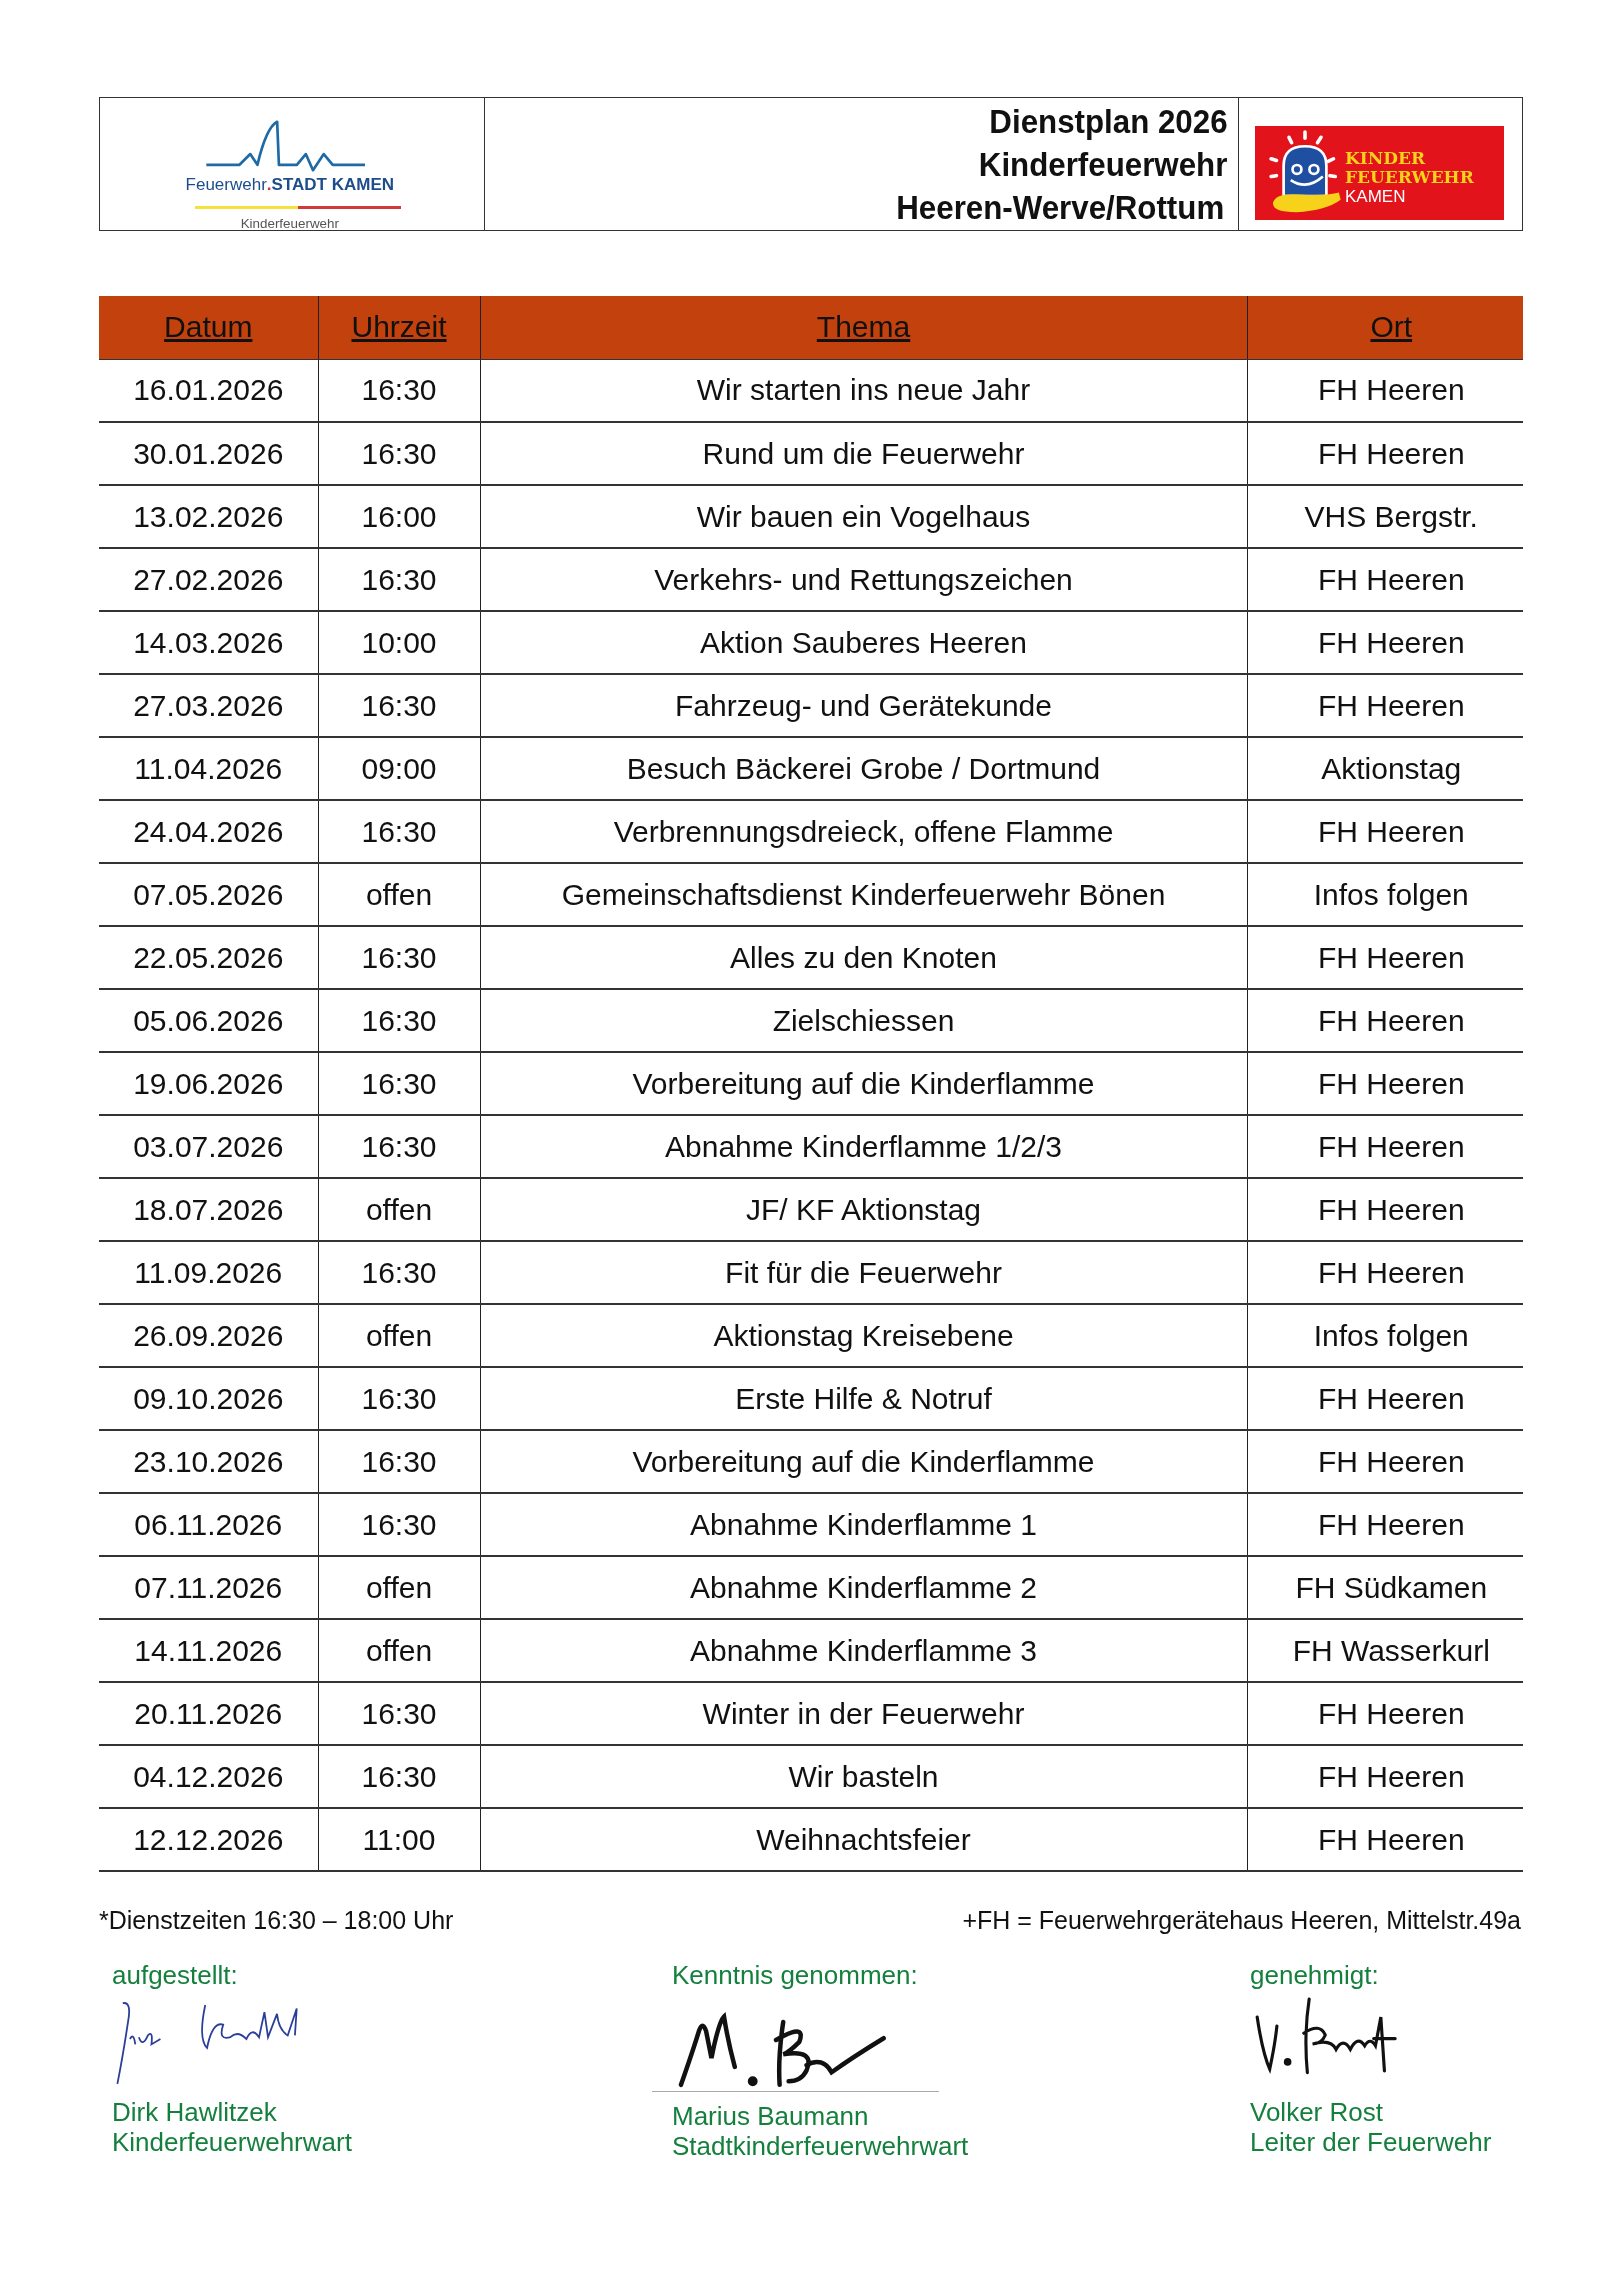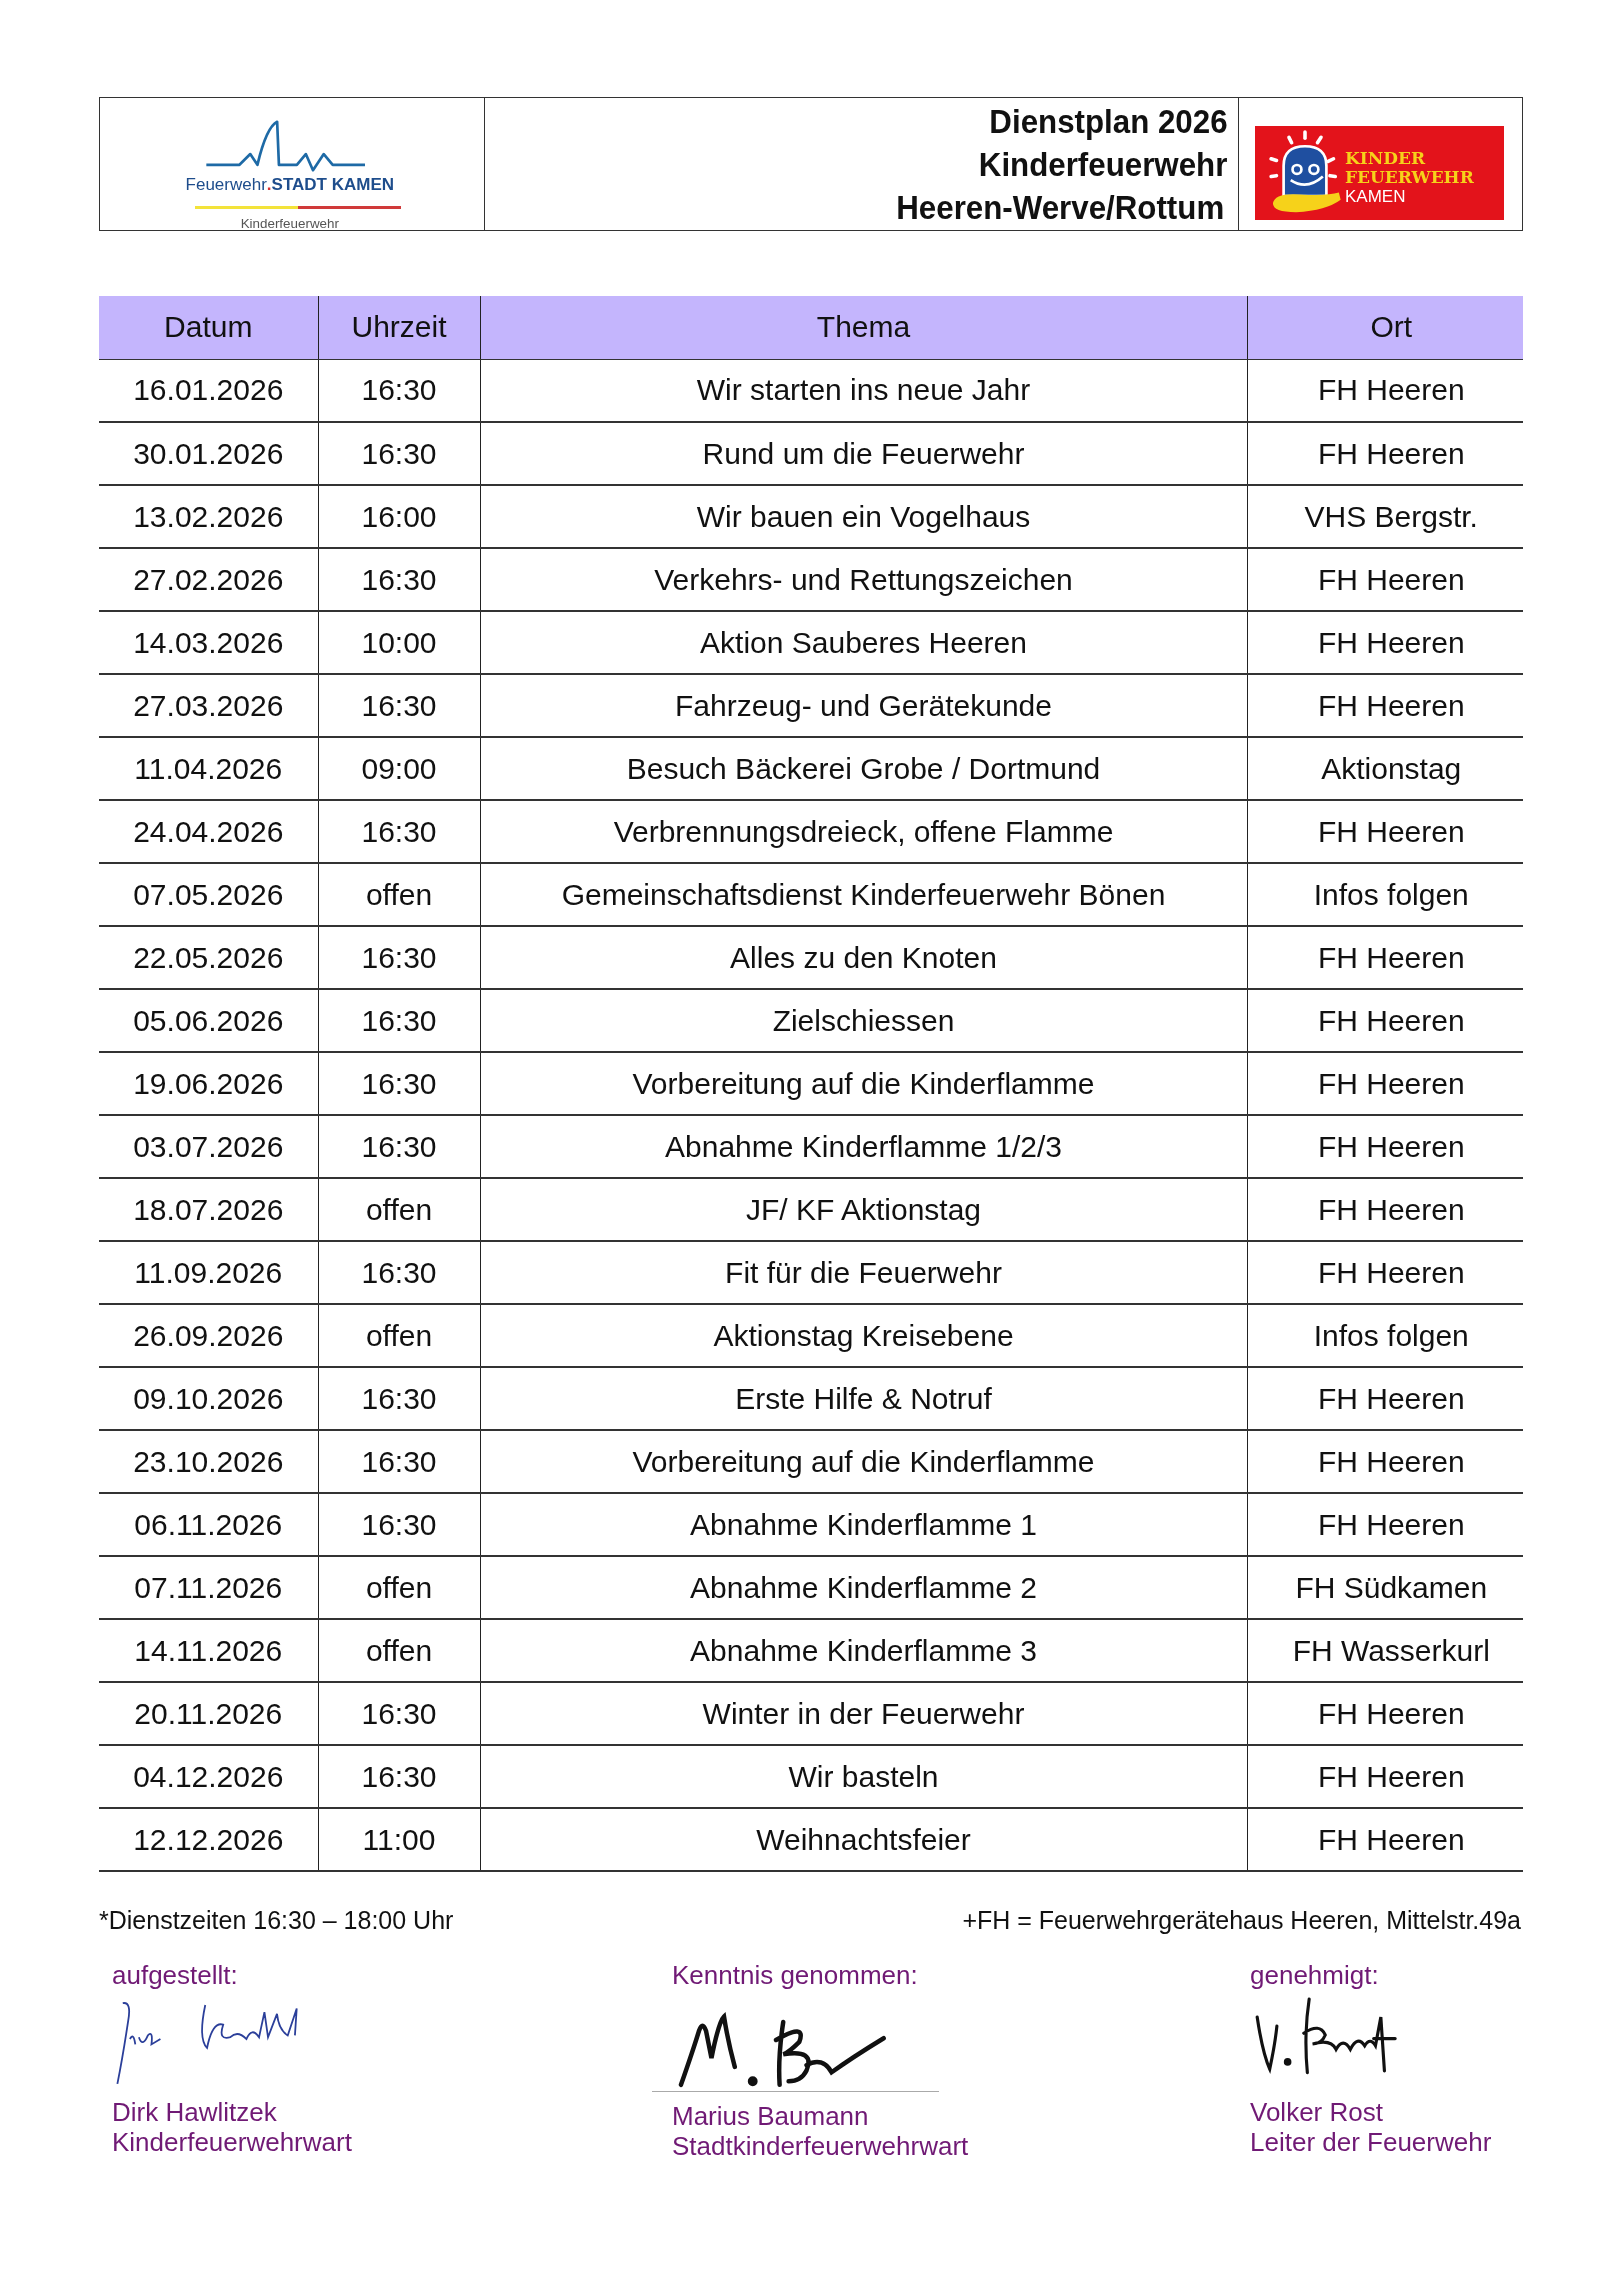--- a/index.html
+++ b/index.html
@@ -38,34 +38,34 @@
   .kf-text .white { font-family: "Liberation Sans", sans-serif; font-weight: normal; color: #fff; font-size: 17px; }
 
   
   .schedule { position: absolute; left: 99px; top: 296px; width: 1424px; border-collapse: collapse; table-layout: fixed; }
   .schedule th, .schedule td {
     font-weight: normal; font-size: 30px; text-align: center; padding: 0; height: 63px;
     border-left: 1.3px solid #222; border-right: 1.3px solid #222; box-sizing: border-box;
   }
   .schedule th:first-child, .schedule td:first-child { border-left: none; }
   .schedule th:last-child, .schedule td:last-child { border-right: none; padding-left: 12px; }
-  .schedule thead th { background: #c4b5fd; height: 63px; border-bottom: 1.8px solid #333; }
+  .schedule thead th { background: #c2410c; height: 63px; border-bottom: 1.8px solid #333; text-decoration: underline; }
   .schedule tbody td { border-bottom: 2.2px solid #333; height: 63px; }
   .col-date { width: 219px; }
   .col-time { width: 162px; }
   .col-topic { width: 767px; }
   .col-place { width: 276px; }
 
   
   .note { position: absolute; top: 1906px; font-size: 25px; color: #111; }
   .note-left { left: 99px; }
   .note-right { right: 99px; }
 
   
-  .sig-block { position: absolute; top: 1960px; font-size: 26px; line-height: 30px; color: #701a75; }
+  .sig-block { position: absolute; top: 1960px; font-size: 26px; line-height: 30px; color: #15803d; }
   .sig-label { display: block; margin-bottom: 0; }
   .sig-area { position: relative; height: 107px; }
   .sig-name, .sig-role { display: block; }
   .sig1 { left: 112px; }
   .sig2 { left: 672px; }
   .sig3 { left: 1250px; }
   .sig-line { position: absolute; left: -18px; top: 101px; width: 287px; height: 0.9px; background: #aaa; }
 </style>
 </head>
 <body>

